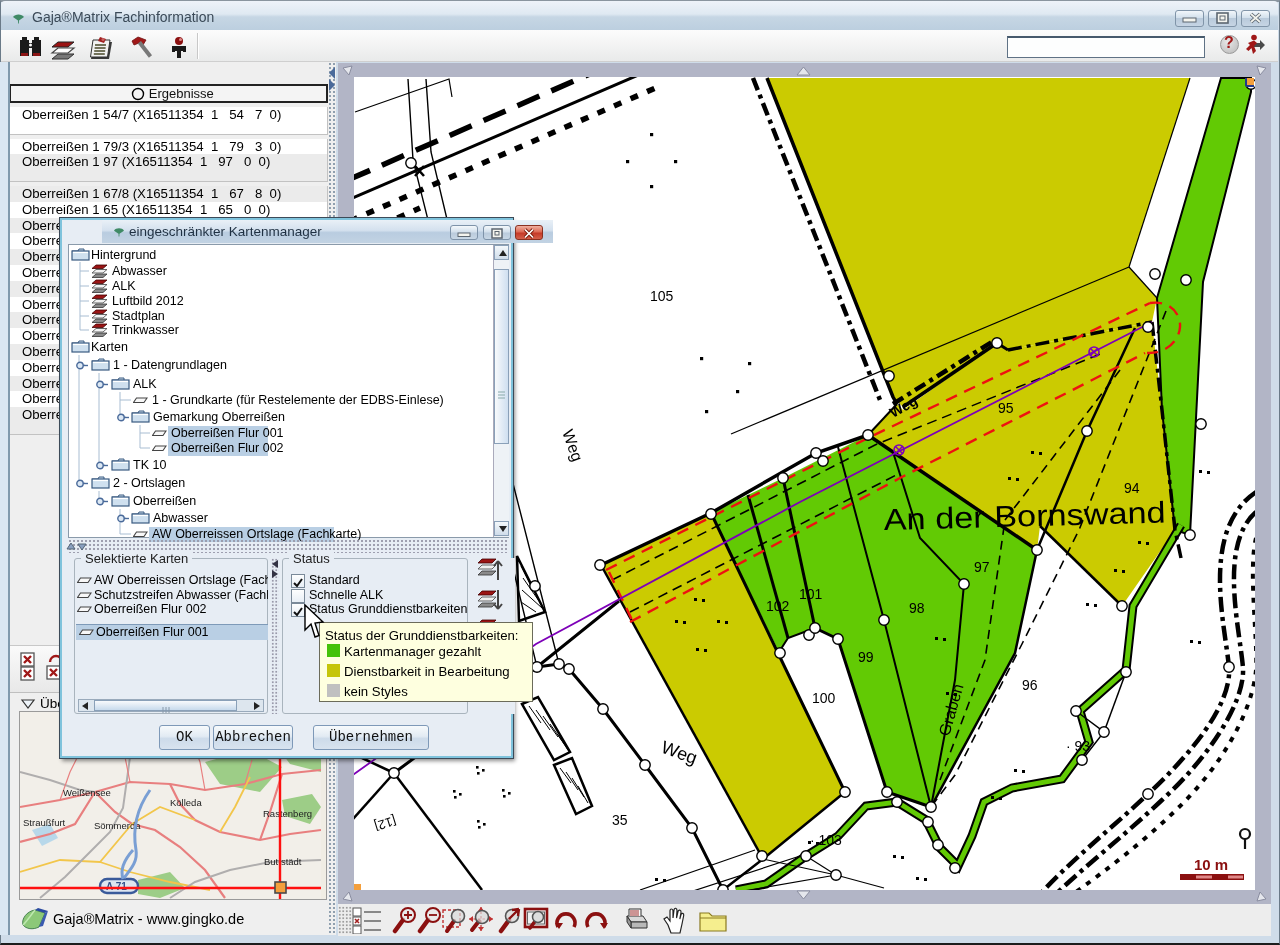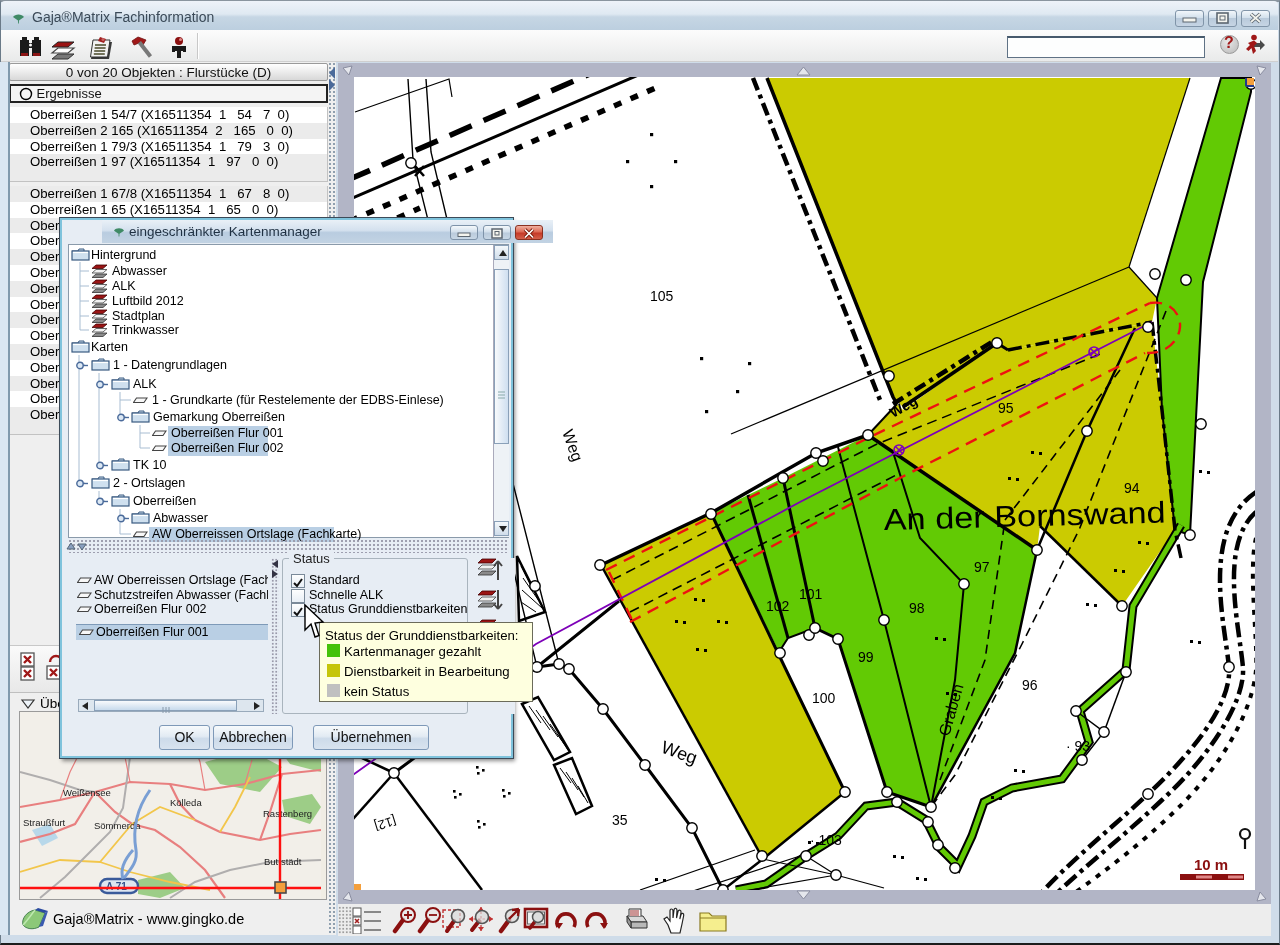--- a/index.html
+++ b/index.html
@@ -5,39 +5,39 @@
 html,body{margin:0;padding:0;width:1280px;height:945px;overflow:hidden;font-family:"Liberation Sans",sans-serif;}
 *{box-sizing:border-box;}
 .abs{position:absolute;}
 #win{position:absolute;left:0;top:0;width:1280px;height:945px;background:#cfdce9;border:1px solid #6a7a88;border-top:2px solid #8a959f;border-bottom:2px solid #1c1c1c;}
 #titlebar{position:absolute;left:1px;top:1px;width:1277px;height:29px;background:linear-gradient(#eef3f9 0%,#dfe9f2 45%,#c6d6e4 55%,#bccfdf 100%);border-top-left-radius:4px;border-top-right-radius:4px;}
 #titletext{position:absolute;left:31px;top:8px;font-size:14px;color:#3b4a58;}
 .winbtn{position:absolute;top:9px;width:29px;height:17px;border:1px solid #8094a8;border-radius:3px;background:linear-gradient(#f2f7fb,#d3e0ec 45%,#b9cadb 50%,#c6d5e4);}
 #toolbar{position:absolute;left:1px;top:30px;width:1277px;height:32px;background:linear-gradient(#fcfcfc,#e9eaea);border-bottom:1px solid #cfcfcf;}
 #lpanel{position:absolute;left:4px;top:62px;width:330px;height:873px;background:#efefef;}
 #lheader{position:absolute;left:5px;top:1px;width:319px;height:18px;background:linear-gradient(#ffffff,#d8d8d8);border:1px solid #9a9a9a;border-radius:2px;text-align:center;font-size:13.5px;color:#111;line-height:17px;}
-#ergh{position:absolute;left:5px;top:22px;width:319px;height:19px;background:#f4f4f4;border:2px solid #222;font-size:13px;color:#111;line-height:15px;}
+#ergh{position:absolute;left:5px;top:22px;width:319px;height:19px;background:#f4f4f4;border:2px solid #222;font-size:13px;color:#111;line-height:15px;text-align:center;}
 #rows{position:absolute;left:5px;top:43px;width:319px;height:317px;border-left:1px solid #c2c2c2;}
-.row{position:absolute;left:0;width:318px;height:28px;border-bottom:1px solid #c2c2c2;border-right:1px solid #c2c2c2;font-size:13.2px;color:#000;line-height:15px;white-space:nowrap;overflow:hidden;padding-left:20px;letter-spacing:0px;}
+.row{position:absolute;left:0;width:318px;height:28px;border-bottom:1px solid #c2c2c2;border-right:1px solid #c2c2c2;font-size:13.2px;color:#000;line-height:15px;white-space:nowrap;overflow:hidden;padding-left:12px;letter-spacing:0px;}
 .rowa{background:#ffffff;}
 .rowb{background:#ebebeb;}
 #mapwrap{position:absolute;left:338px;top:63px;width:933px;height:841px;background:#b2b5c6;}
 #mapsvg{position:absolute;left:16px;top:14px;width:901px;height:813px;background:#ffffff;}
 #btoolbar{position:absolute;left:338px;top:904px;width:933px;height:32px;background:#ededed;}
 #statusbar{position:absolute;left:6px;top:935px;width:1268px;height:8px;background:#cfdce9;}
 #dlg{position:absolute;left:60px;top:218px;width:453px;height:540px;background:#e7edf4;border:2px solid #7fc3dc;box-shadow:0 0 0 1px #3c4a58,2px 3px 4px rgba(0,0,0,0.45);}
 #dlgtitle{position:absolute;left:0;top:0;width:451px;height:23px;background:linear-gradient(#e9f0f7,#d4e1ee 45%,#b9cce0 55%,#c2d3e3);margin-left:40px;}
 .dbtn{position:absolute;top:5px;width:28px;height:15px;border:1px solid #7e93a9;border-radius:3px;background:linear-gradient(#f4f8fb,#d3e0ec 45%,#bacbdc 55%,#c8d7e5);}
 #dtree{position:absolute;left:6px;top:24px;width:441px;height:294px;background:#fff;border:1px solid #8a9aaa;}
 .ti{position:absolute;font-size:12.5px;color:#000;white-space:nowrap;line-height:15px;}
 .sel{background:#b9cfe4;}
 .grp{position:absolute;border:1px solid #a9b4bd;border-radius:3px;}
 .grplbl{position:absolute;top:-8px;left:6px;background:#e7edf4;padding:0 4px;font-size:13px;color:#222;}
 .cb{position:absolute;width:14px;height:14px;border:1px solid #7a8a99;background:linear-gradient(#fdfefe,#e8eff6);}
-.btn{position:absolute;height:25px;border:1px solid #7e99b8;border-radius:3px;background:linear-gradient(#f7fafc,#e2ebf3 45%,#cddbea 55%,#d8e3ef);font-size:14px;color:#111;text-align:center;}
+.btn{position:absolute;height:25px;border:1px solid #7e99b8;border-radius:3px;background:linear-gradient(#f7fafc,#e2ebf3 45%,#cddbea 55%,#d8e3ef);font-size:14px;color:#111;text-align:center;font-family:Liberation Mono, monospace;}
 #tooltip{position:absolute;left:319px;top:622px;width:214px;height:80px;background:#feffdf;border:1px solid #6b6b5a;font-size:13.2px;color:#000;}
 .tsq{position:absolute;left:7px;width:13px;height:13px;}
 </style>
 </head>
 <body>
 <div id="win"></div>
 <div id="titlebar">
 <svg class="abs" style="left:11px;top:12px" width="13" height="11" viewBox="0 0 13 11">
       <path d="M1,4 C3,0.5 10,0.5 12,4 L7,7.5 L6.9,10.5 L6.1,10.5 L6,7.5 Z" fill="#3f8a66"></path>
     </svg>
@@ -103,27 +103,25 @@
 <svg class="abs" style="left:1243px;top:34px" width="22" height="22" viewBox="0 0 22 22">
   <path d="M13,12 L19,12 L19,9 L24,14 L19,19 L19,16 L13,16 Z" fill="#4a4a4a" transform="translate(-2,-3)"></path>
   <circle cx="11" cy="3.5" r="2.8" fill="#a01818"></circle>
   <path d="M5,9 L11,6.5 L14,9 L11,12 L13,17 L10,20 L8.5,14 L5.5,17 L3,15 L7,11 Z" fill="#a01818"></path>
 </svg>
 
 <div id="statusbar"></div>
 <div class="abs" style="left:0;top:62px;width:10px;height:873px;background:#d9e6f2;border-right:2px solid #7f99ad;z-index:1"></div>
 
 <div id="lpanel">
-<div id="lheader">0 von 20 Objekten : Flurstücke (D)</div>
 <div id="ergh"><svg width="14" height="14" style="vertical-align:-3px;margin-left:8px">
         <circle cx="7" cy="7" r="5.5" fill="none" stroke="#000" stroke-width="1.4"></circle>
       </svg> Ergebnisse</div>
 <div id="rows">
       <div class="row rowa" style="top:2.0px">Oberreißen 1 54/7 (X16511354&nbsp;&nbsp;1&nbsp;&nbsp;&nbsp;54&nbsp;&nbsp;&nbsp;7&nbsp;&nbsp;0)</div>
-<div class="row rowb" style="top:17.8px">Oberreißen 2 165 (X16511354&nbsp;&nbsp;2&nbsp;&nbsp;&nbsp;165&nbsp;&nbsp;&nbsp;0&nbsp;&nbsp;0)</div>
 <div class="row rowa" style="top:33.6px">Oberreißen 1 79/3 (X16511354&nbsp;&nbsp;1&nbsp;&nbsp;&nbsp;79&nbsp;&nbsp;&nbsp;3&nbsp;&nbsp;0)</div>
 <div class="row rowb" style="top:49.4px">Oberreißen 1 97 (X16511354&nbsp;&nbsp;1&nbsp;&nbsp;&nbsp;97&nbsp;&nbsp;&nbsp;0&nbsp;&nbsp;0)</div>
 <div class="row rowb" style="top:81.0px">Oberreißen 1 67/8 (X16511354&nbsp;&nbsp;1&nbsp;&nbsp;&nbsp;67&nbsp;&nbsp;&nbsp;8&nbsp;&nbsp;0)</div>
 <div class="row rowa" style="top:96.8px">Oberreißen 1 65 (X16511354&nbsp;&nbsp;1&nbsp;&nbsp;&nbsp;65&nbsp;&nbsp;&nbsp;0&nbsp;&nbsp;0)</div>
 <div class="row rowb" style="top:112.6px">Oberreißen 1 60 (X16511354&nbsp;&nbsp;1&nbsp;&nbsp;&nbsp;60&nbsp;&nbsp;&nbsp;0&nbsp;&nbsp;0)</div>
 <div class="row rowa" style="top:128.4px">Oberreißen 1 61 (X16511354&nbsp;&nbsp;1&nbsp;&nbsp;&nbsp;61&nbsp;&nbsp;&nbsp;0&nbsp;&nbsp;0)</div>
 <div class="row rowb" style="top:144.2px">Oberreißen 1 62 (X16511354&nbsp;&nbsp;1&nbsp;&nbsp;&nbsp;62&nbsp;&nbsp;&nbsp;0&nbsp;&nbsp;0)</div>
 <div class="row rowa" style="top:160.0px">Oberreißen 1 63 (X16511354&nbsp;&nbsp;1&nbsp;&nbsp;&nbsp;63&nbsp;&nbsp;&nbsp;0&nbsp;&nbsp;0)</div>
 <div class="row rowb" style="top:175.8px">Oberreißen 1 64 (X16511354&nbsp;&nbsp;1&nbsp;&nbsp;&nbsp;64&nbsp;&nbsp;&nbsp;0&nbsp;&nbsp;0)</div>
 <div class="row rowa" style="top:191.6px">Oberreißen 1 65 (X16511354&nbsp;&nbsp;1&nbsp;&nbsp;&nbsp;65&nbsp;&nbsp;&nbsp;0&nbsp;&nbsp;0)</div>
@@ -732,20 +730,23 @@
 <div class="abs" style="left:0px;top:24px;width:15px;height:175px;background:linear-gradient(90deg,#f8fafc,#cfdff0);border:1px solid #8aa0b8"><svg width="13" height="175">
             <path d="M3,122 L10,122 M3,125 L10,125 M3,128 L10,128" stroke="#8aa"></path>
           </svg></div>
 </div>
 </div>
 <div class="abs" style="left:6px;top:319px;width:441px;height:14px;background-image:radial-gradient(circle,#99a 0.7px,transparent 0.8px);background-size:4px 4px"></div>
 <svg class="abs" style="left:4px;top:322px" width="22" height="9">
       <polygon points="1,7 9,7 5,1" fill="#8aa0c0" stroke="#567"></polygon>
       <polygon points="12,2 20,2 16,8" fill="#8aa0c0" stroke="#567"></polygon>
     </svg>
+<div class="grp" style="left:12px;top:338px;width:194px;height:156px">
+      <div class="grplbl">Selektierte Karten</div>
+    </div>
 <div class="abs" style="left:14.5px;top:355px">
       <svg class="abs" style="left:0px;top:2px" width="15" height="7">
         <path d="M3.5,1 L14,1 L11,5.5 L0.5,5.5 Z" fill="#f8f8f8" stroke="#444" stroke-width="1.1"></path>
       </svg>
     </div>
     <div class="ti" style="left:32px;top:353px;width:174px;overflow:hidden">AW Oberreissen Ortslage (Fachkart</div>
 <div class="abs" style="left:14.5px;top:369.5px">
       <svg class="abs" style="left:0px;top:2px" width="15" height="7">
         <path d="M3.5,1 L14,1 L11,5.5 L0.5,5.5 Z" fill="#f8f8f8" stroke="#444" stroke-width="1.1"></path>
       </svg>
@@ -816,17 +817,17 @@
 <div class="btn" style="left:151px;top:505px;width:80px;line-height:23px">Abbrechen</div>
 <div class="btn" style="left:251px;top:505px;width:116px;line-height:23px">Übernehmen</div>
 </div>
 <div id="tooltip">
 <div class="abs" style="left:5px;top:5px">Status der Grunddienstbarkeiten:</div>
 <div class="tsq" style="top:21px;background:#44c20a"></div>
     <div class="abs" style="left:24px;top:21px">Kartenmanager gezahlt</div>
 <div class="tsq" style="top:41px;background:#c5c50a"></div>
     <div class="abs" style="left:24px;top:41px">Dienstbarkeit in Bearbeitung</div>
 <div class="tsq" style="top:61px;background:#c0c0c0"></div>
-    <div class="abs" style="left:24px;top:61px">kein Status</div>
+    <div class="abs" style="left:24px;top:61px">kein Styles</div>
 </div>
 <svg class="abs" style="left:303px;top:604px" width="22" height="36" viewBox="0 0 22 36">
     <path d="M2,1 L2,26 L8,20 L12,33 L16,31.5 L12,19 L20,18 Z" fill="#fff" stroke="#000" stroke-width="1.4"></path>
   </svg>
 
 </body></html>

